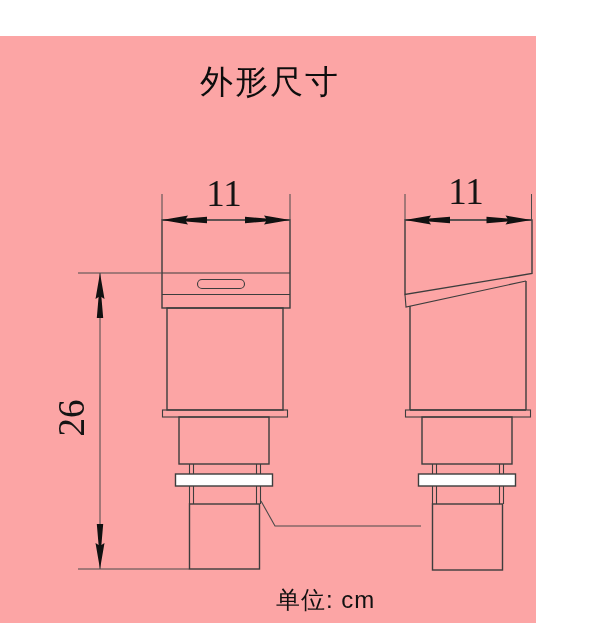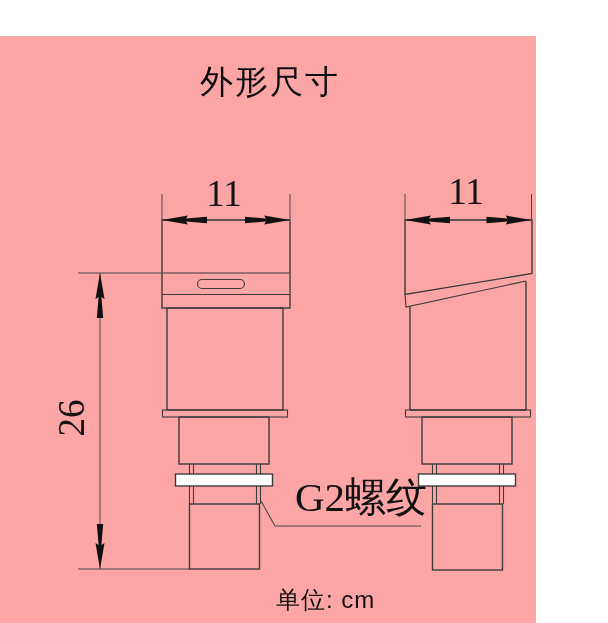--- a/index.html
+++ b/index.html
@@ -107,18 +107,17 @@
   </svg>
 
   <div class="txt title">外形尺寸</div>
 
   <div class="txt dim dim-front">11</div>
 
   <div class="txt dim dim-side">11</div>
 
   <div class="txt dim dim-height">26</div>
 
-  <div class="txt thread-label">G2螺纹</div>
 
   <div class="txt unit-label">单位: cm</div>
 
 
 </div>
 
 </body></html>

